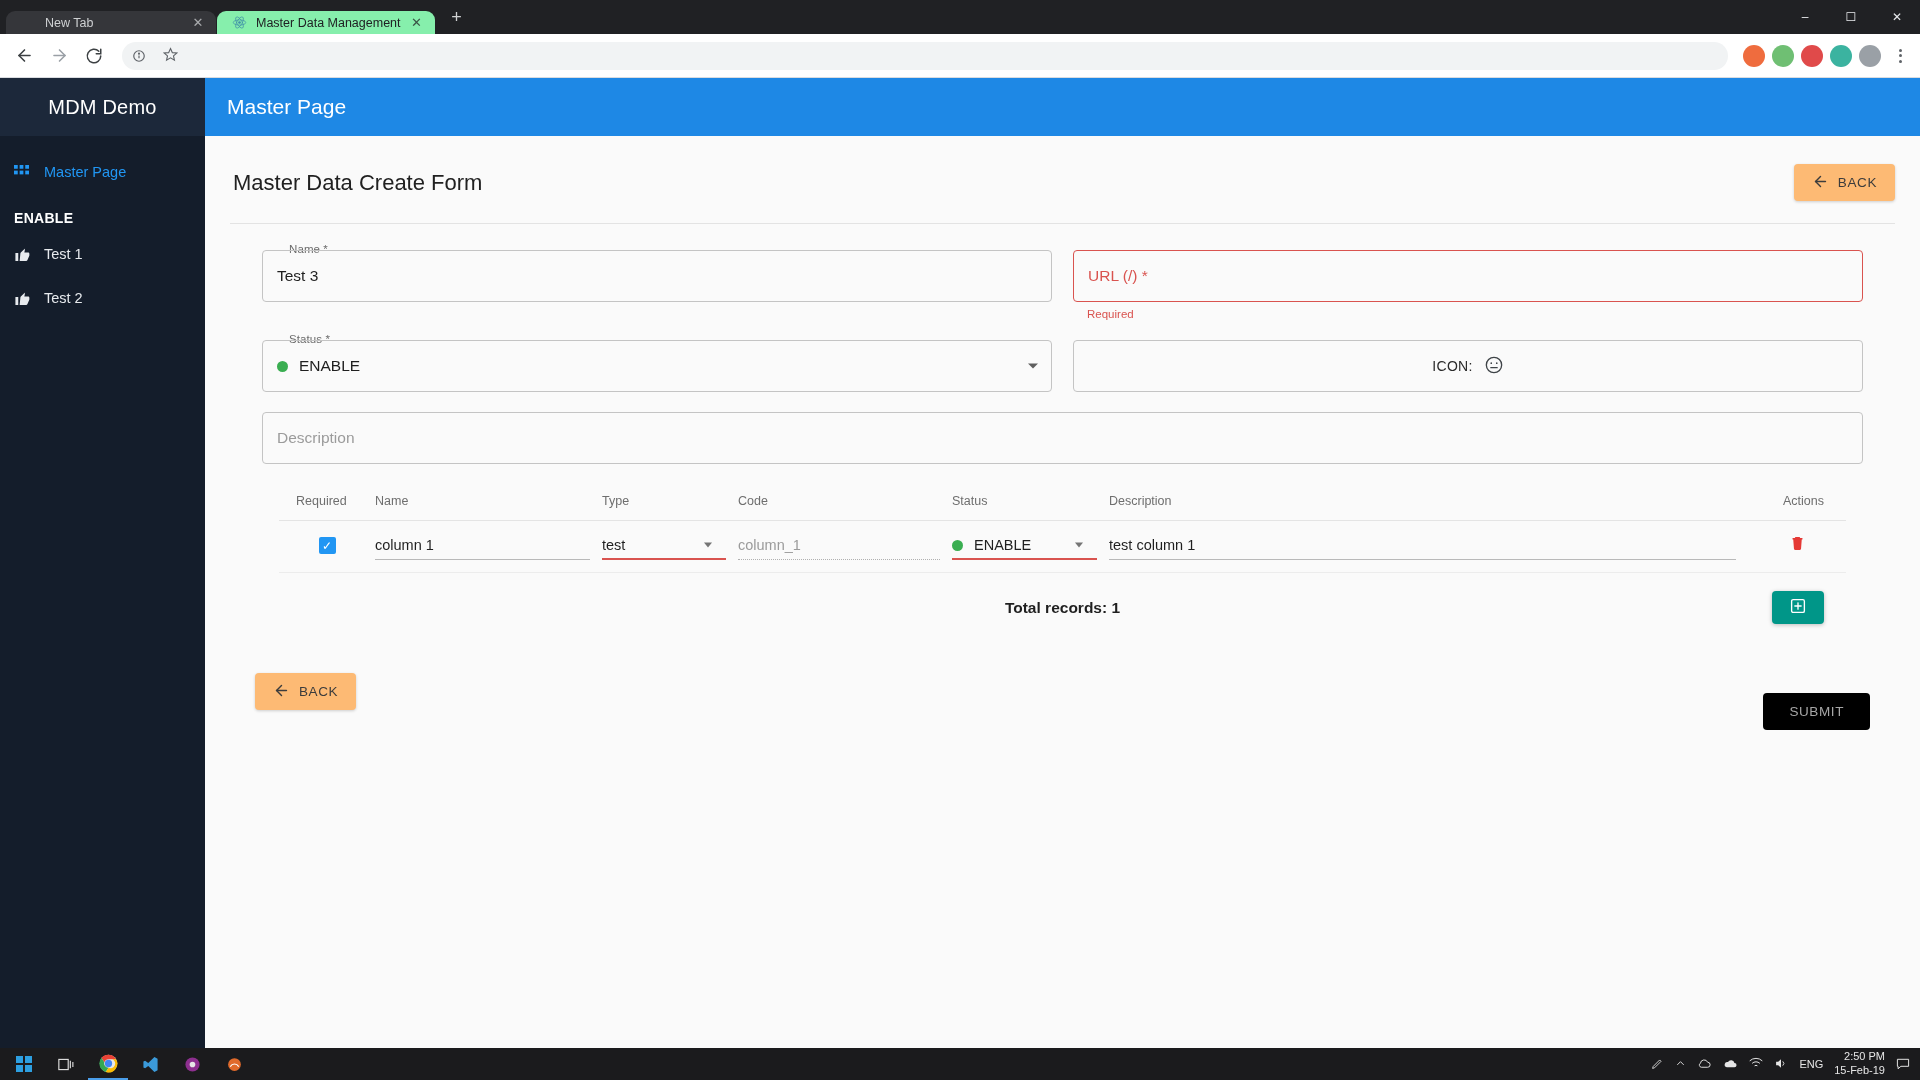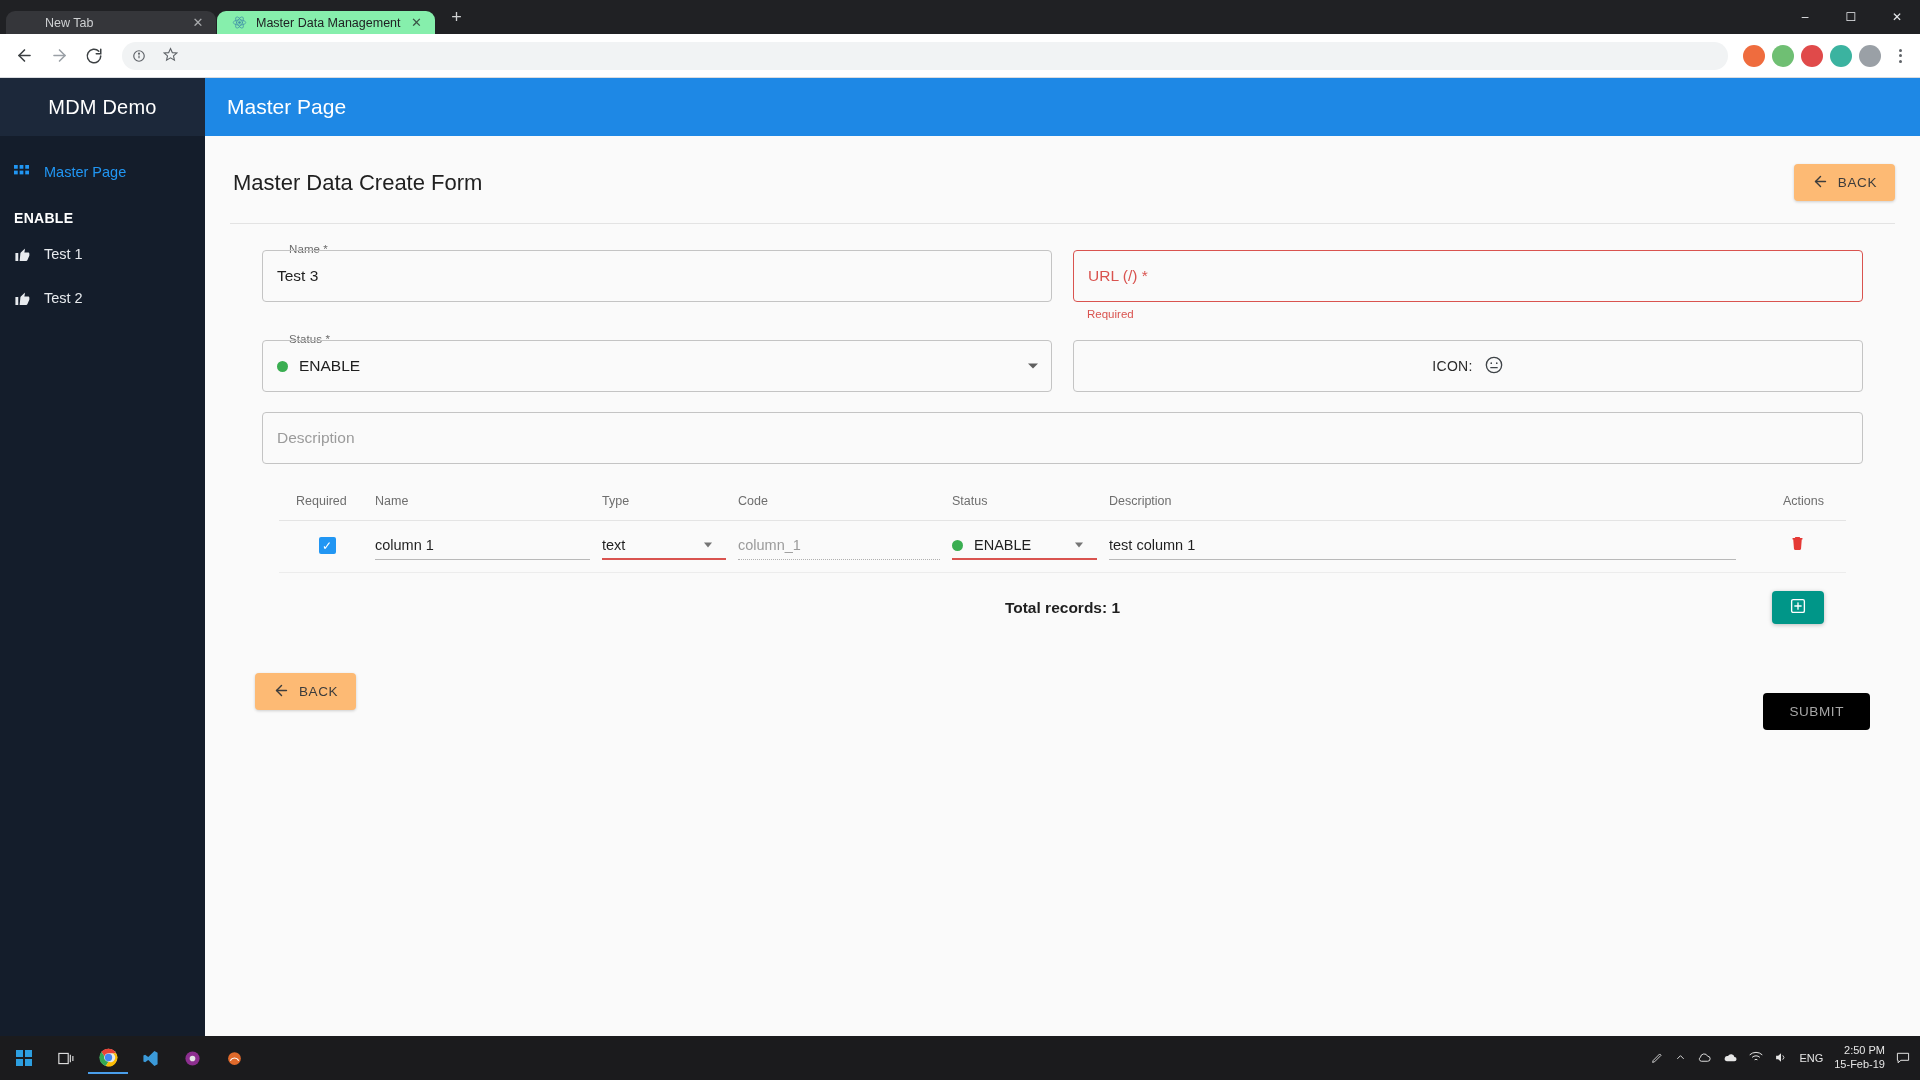--- a/index.html
+++ b/index.html
@@ -108,21 +108,21 @@
 
   .tfoot { display:flex; align-items:center; justify-content:center; position:relative; padding:26px 17px 0 17px; }
   .total { font-size:15.5px; font-weight:700; color:#1f1f1f; }
   .btn-add { position:absolute; right:22px; top:18px; background:#009688; color:#fff; width:52px; height:33px;
              border-radius:4px; display:flex; align-items:center; justify-content:center;
              box-shadow:0 1px 4px rgba(0,0,0,.25); font-size:16px; }
 
   .form-actions { display:flex; align-items:center; justify-content:space-between; padding:36px 25px 0 25px; }
 
   
-  .taskbar { height:44px; background:#1b1b1d; display:flex; align-items:center; color:#e6e6e6; font-size:11px; }
+  .taskbar { height:32px; background:#1b1b1d; display:flex; align-items:center; color:#e6e6e6; font-size:11px; }
   .tb-left { display:flex; align-items:center; gap:2px; padding-left:4px; }
   .tb-item { width:40px; height:32px; display:flex; align-items:center; justify-content:center; }
   .tb-item.hl { border-bottom:2px solid #4a9eea; }
   .tb-right { margin-left:auto; display:flex; align-items:center; gap:11px; padding-right:10px; }
   .tb-clock { line-height:1.25; text-align:right; }
 </style>
 </head>
 <body>
 
 <div class="browser">
@@ -325,21 +325,21 @@
               <div class="c-req">
                 <span class="chk">✓</span>
               </div>
               <div class="c-name">
                 <div class="uf">
                   <span>column 1</span>
                 </div>
               </div>
               <div class="c-type">
                 <div class="uf err">
-                  <span>text</span>
+                  <span>test</span>
                   <span class="arrow"></span>
                 </div>
               </div>
               <div class="c-code">
                 <div class="uf dotted">
                   <span class="placeholder">column_1</span>
                 </div>
               </div>
               <div class="c-stat">
                 <div class="uf err">

